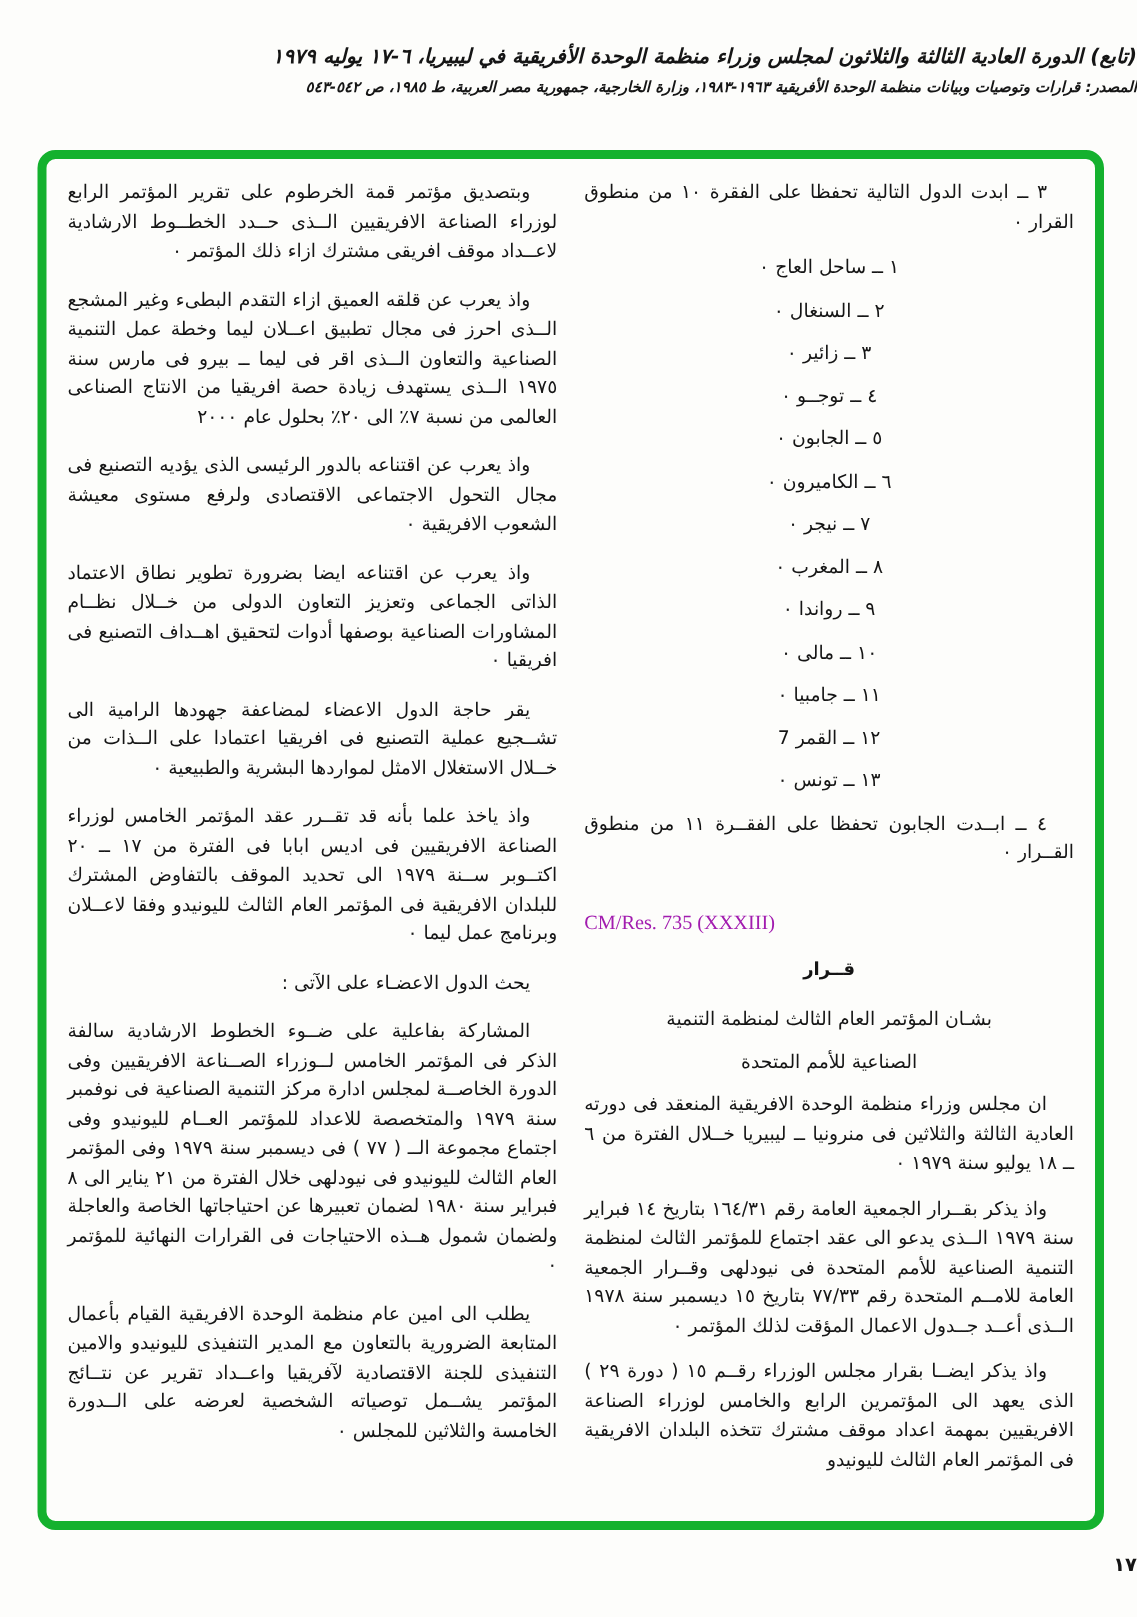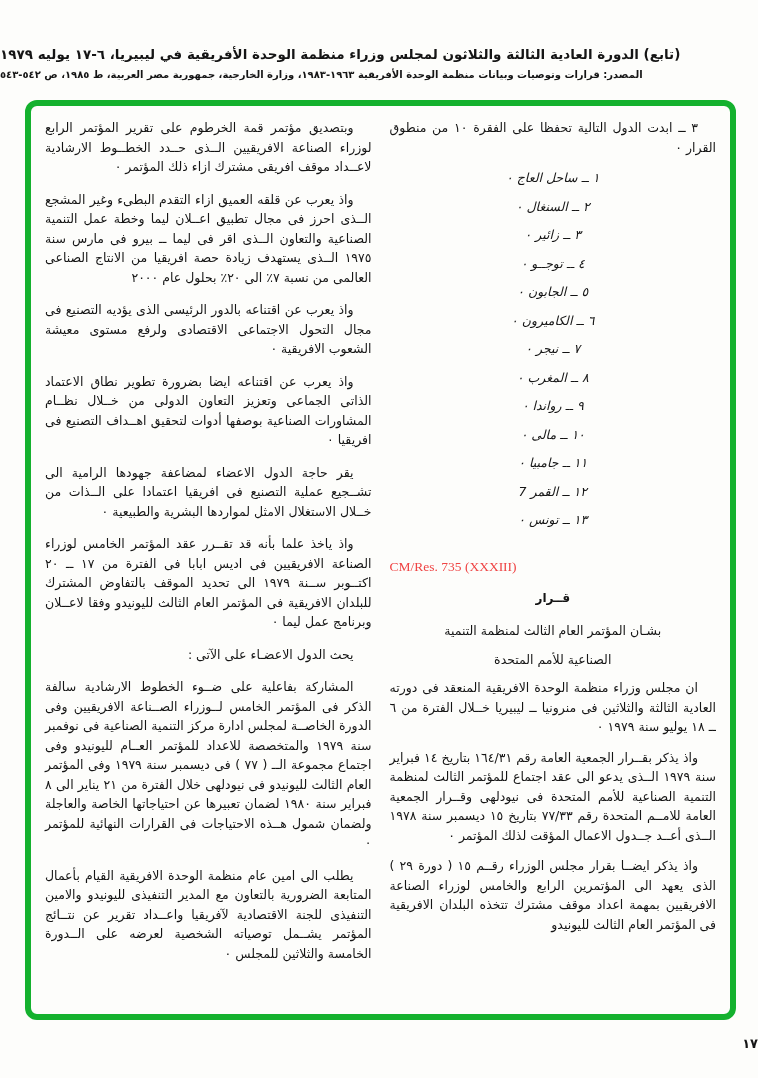--- a/index.html
+++ b/index.html
@@ -6,22 +6,23 @@
   html, body { width: 758px; height: 1078px; }
   body {
     position: relative;
     background: #fdfdfb;
     font-family: "DejaVu Sans", sans-serif;
     color: #151515;
     overflow: hidden;
   }
   .doc-header {
     direction: rtl;
-    text-align: left;
-    padding-top: 46px;
+    text-align: right;
+    padding-top: 30px;
+    font-style: italic;
   }
   .doc-header .line1 {
     font-size: 13.5px;
     font-weight: bold;
     letter-spacing: 0;
   }
   .doc-header .line2 {
     font-size: 10px;
     font-weight: bold;
     margin-top: 7px;
@@ -51,29 +52,28 @@
   .para {
     text-indent: 18px;
     margin-bottom: 13px;
   }
   .col-first .para { margin-bottom: 11px; }
   .country-list { margin: 2px 0 4px 0; }
   .country-item {
     text-align: center;
     text-indent: 0;
     margin: 9px 0;
-    font-style: italic;
   }
   .res-code {
     direction: ltr;
     text-align: left;
     font-family: "Liberation Serif", serif;
     font-size: 13.5px;
     margin: 26px 0 12px 0;
-    color: #ef4444;
+    color: #a21caf;
   }
   .res-title {
     text-align: center;
     font-weight: bold;
     font-size: 12px;
     margin: 10px 0 14px 0;
     text-indent: 0;
   }
   .res-subtitle {
     text-align: center;
@@ -115,20 +115,21 @@
       <div class="country-item">٦ ــ الكاميرون ٠</div>
       <div class="country-item">٧ ــ نيجر ٠</div>
       <div class="country-item">٨ ــ المغرب ٠</div>
       <div class="country-item">٩ ــ رواندا ٠</div>
       <div class="country-item">١٠ ــ مالى ٠</div>
       <div class="country-item">١١ ــ جامبيا ٠</div>
       <div class="country-item">١٢ ــ القمر 7</div>
       <div class="country-item">١٣ ــ تونس ٠</div>
     </div>
 
+    <div class="para">٤ ــ ابــدت الجابون تحفظا على الفقــرة ١١ من منطوق القــرار ٠</div>
 
     <div class="res-code">CM/Res. 735 (XXXIII)</div>
 
     <div class="res-title">قــرار</div>
     <div class="res-subtitle">بشـان المؤتمر العام الثالث لمنظمة التنمية</div>
     <div class="res-subtitle last">الصناعية للأمم المتحدة</div>
 
     <div class="para">ان مجلس وزراء منظمة الوحدة الافريقية المنعقد فى دورته العادية الثالثة والثلاثين فى منرونيا ــ ليبيريا خــلال الفترة من ٦ ــ ١٨ يوليو سنة ١٩٧٩ ٠</div>
     <div class="para">واذ يذكر بقــرار الجمعية العامة رقم ١٦٤/٣١ بتاريخ ١٤ فبراير سنة ١٩٧٩ الــذى يدعو الى عقد اجتماع للمؤتمر الثالث لمنظمة التنمية الصناعية للأمم المتحدة فى نيودلهى وقــرار الجمعية العامة للامــم المتحدة رقم ٧٧/٣٣ بتاريخ ١٥ ديسمبر سنة ١٩٧٨ الــذى أعــد جــدول الاعمال المؤقت لذلك المؤتمر ٠</div>
     <div class="para">واذ يذكر ايضــا بقرار مجلس الوزراء رقــم ١٥ ( دورة ٢٩ ) الذى يعهد الى المؤتمرين الرابع والخامس لوزراء الصناعة الافريقيين بمهمة اعداد موقف مشترك تتخذه البلدان الافريقية فى المؤتمر العام الثالث لليونيدو</div>

